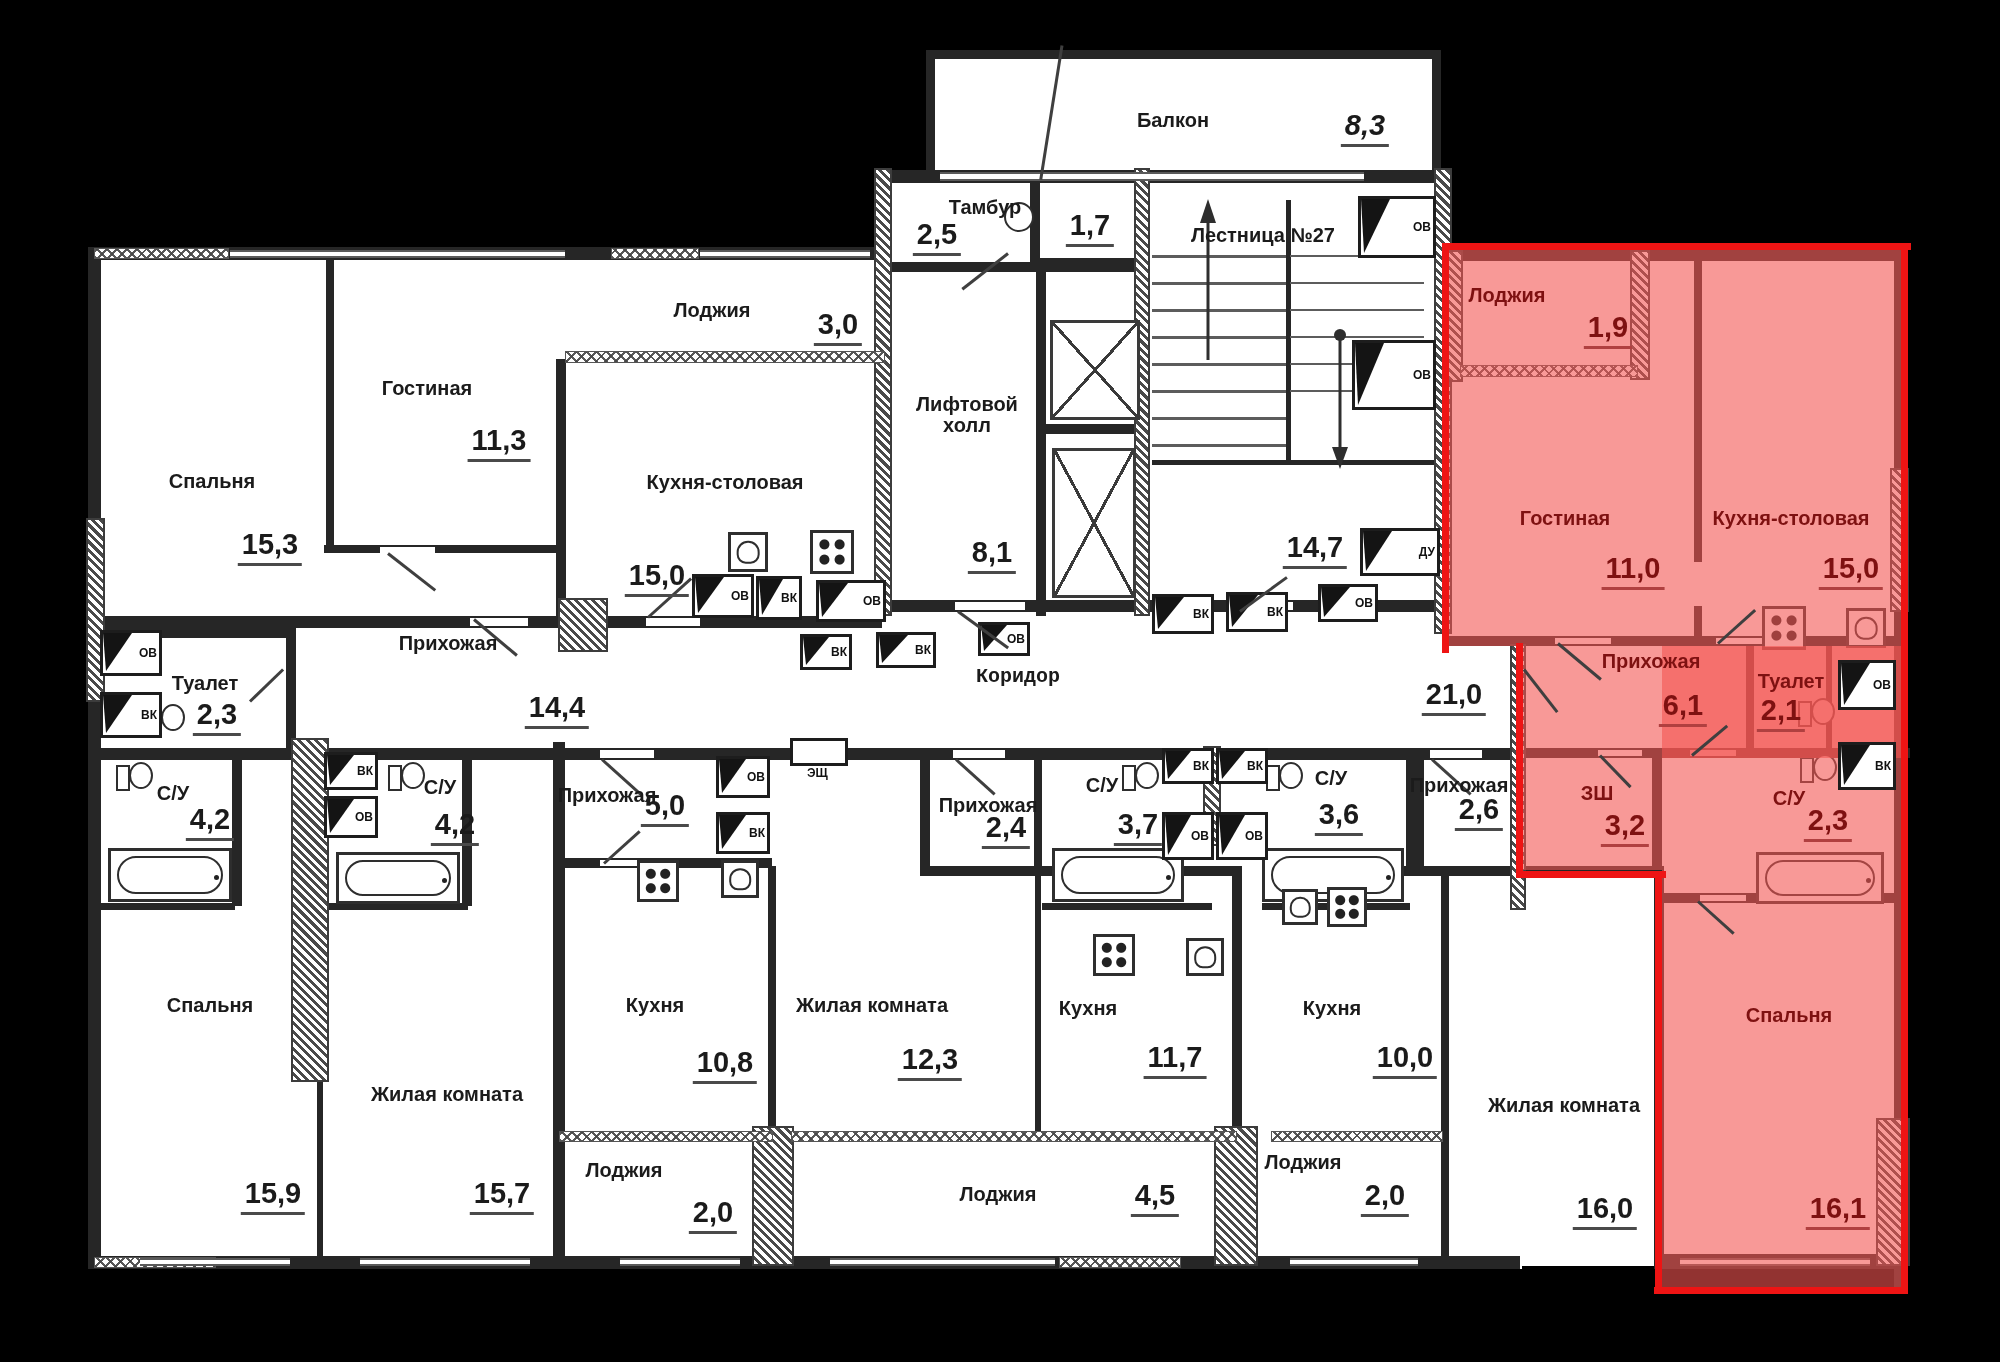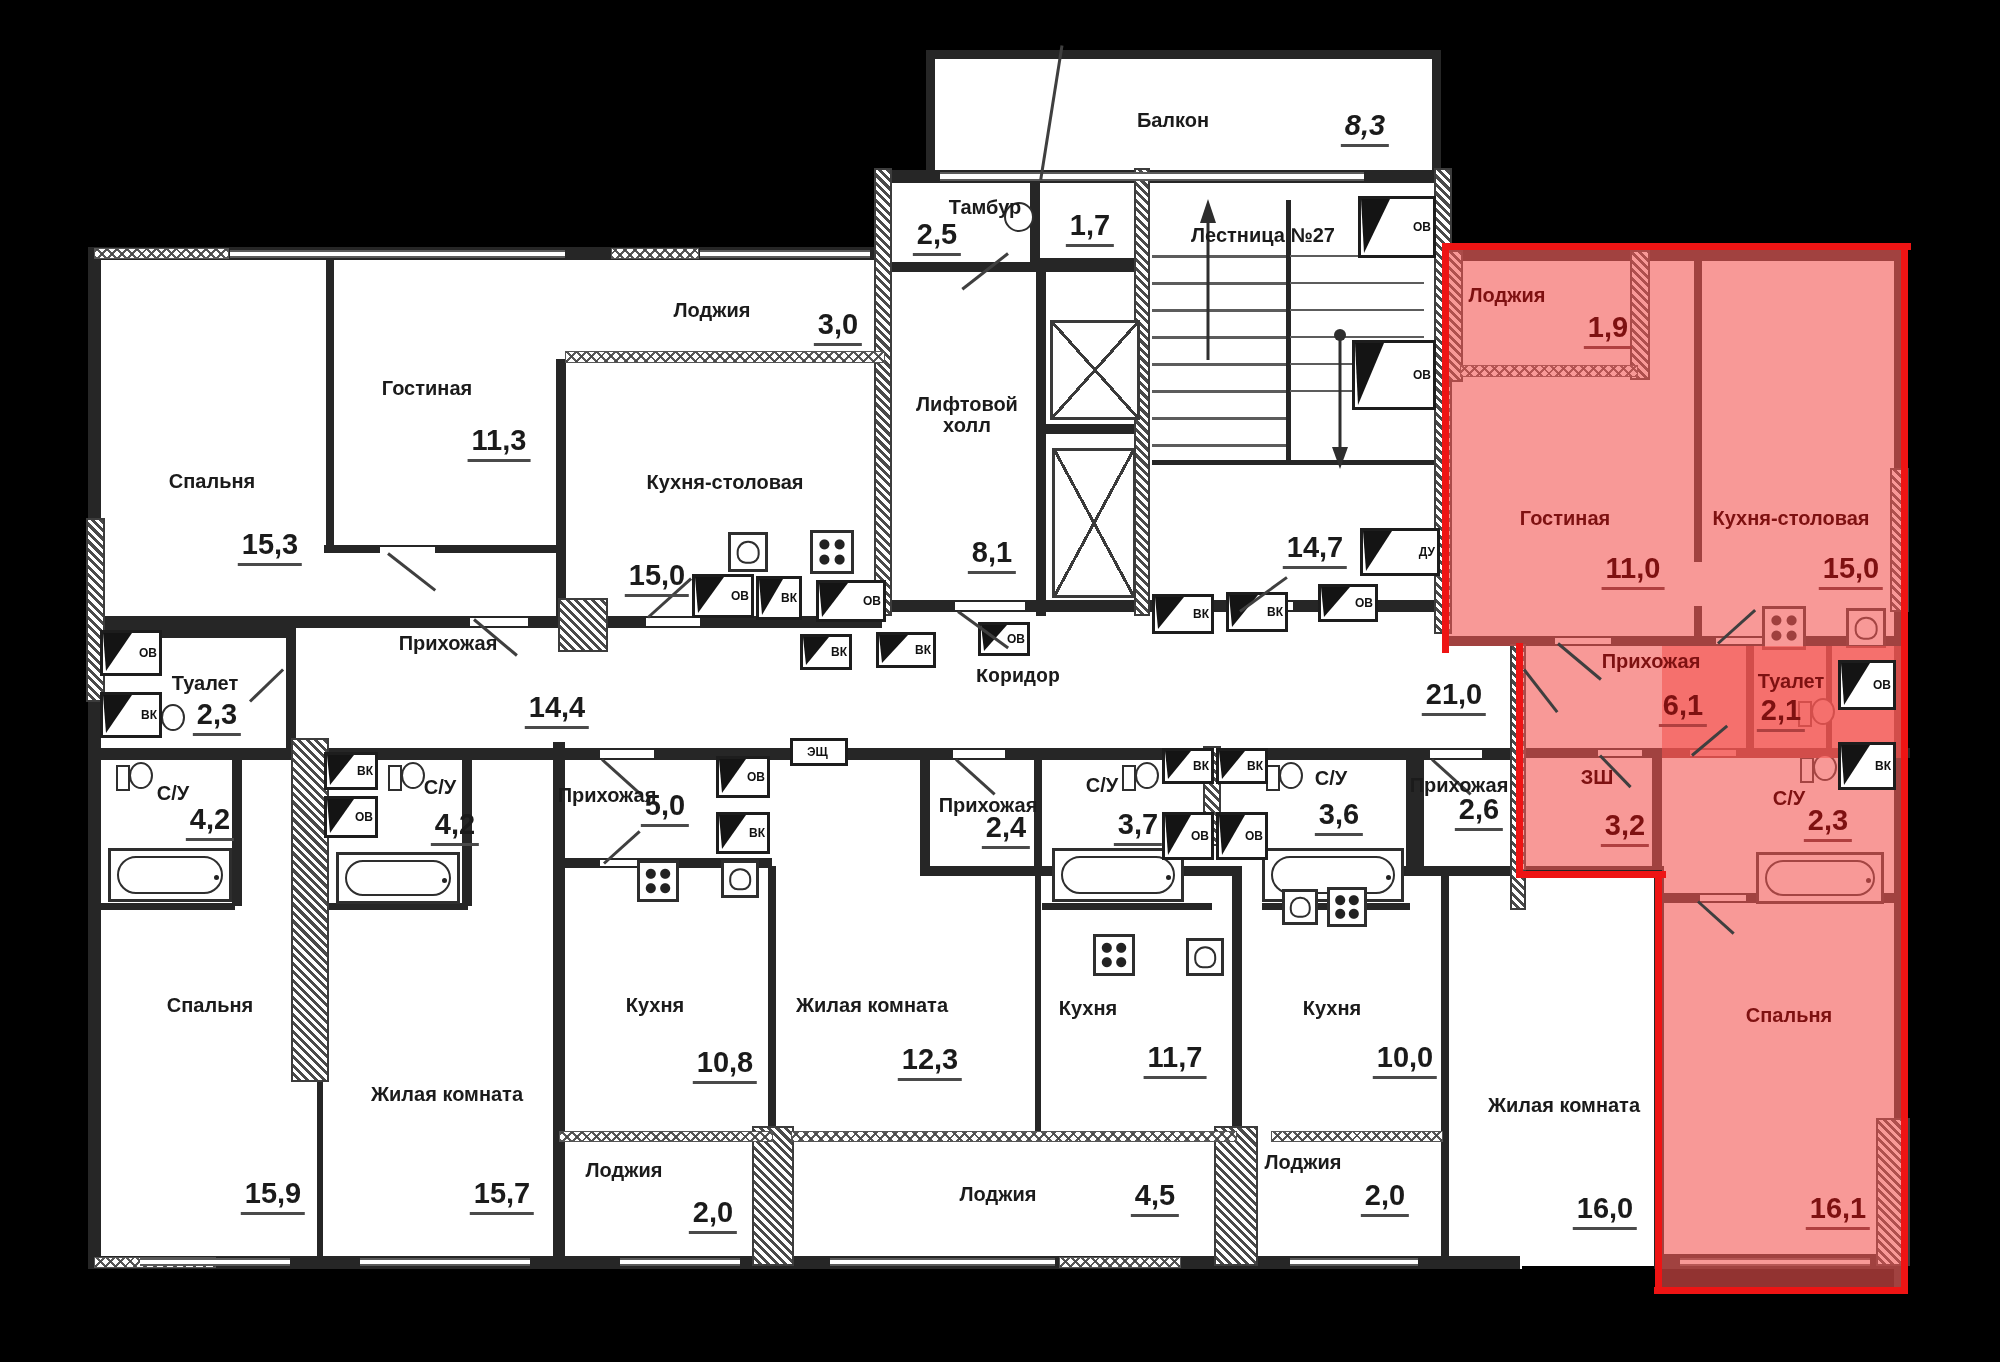--- a/index.html
+++ b/index.html
@@ -290,21 +290,21 @@
     </div>
     <div class="shaft" style="left: 876px; top: 632px; width: 60px; height: 36px;">
       <div class="wedge" style="border-top-width: 28px; border-right-width: 26px;"></div>
       <div class="stxt">ВК</div>
     </div>
     <div class="shaft" style="left: 978px; top: 622px; width: 52px; height: 34px;">
       <div class="wedge" style="border-top-width: 26px; border-right-width: 23px;"></div>
       <div class="stxt">ОВ</div>
     </div>
     <div class="shaft" style="left: 790px; top: 738px; width: 58px; height: 28px;">
-      <div class="stxt" style="left: 50%; transform: translate(-50%, -50%);">ЭЩ</div>
+      <div class="stxt" style="left: 50%; transform: translate(-50%, -50%); margin-top: 21px;">ЭЩ</div>
     </div>
     <div class="shaft" style="left: 716px; top: 756px; width: 54px; height: 42px;">
       <div class="wedge" style="border-top-width: 34px; border-right-width: 24px;"></div>
       <div class="stxt">ОВ</div>
     </div>
     <div class="shaft" style="left: 716px; top: 812px; width: 54px; height: 42px;">
       <div class="wedge" style="border-top-width: 34px; border-right-width: 24px;"></div>
       <div class="stxt">ВК</div>
     </div>
     <div class="shaft" style="left: 324px; top: 752px; width: 54px; height: 38px;">
@@ -382,21 +382,21 @@
     <div class="room-label hl-text" style="left: 1507px; top: 295px;">Лоджия</div>
     <div class="room-value hl-text" style="left: 1608px; top: 330px;">1,9</div>
     <div class="room-label hl-text" style="left: 1565px; top: 518px;">Гостиная</div>
     <div class="room-value hl-text" style="left: 1633px; top: 571px;">11,0</div>
     <div class="room-label hl-text" style="left: 1791px; top: 518px;">Кухня-столовая</div>
     <div class="room-value hl-text" style="left: 1851px; top: 571px;">15,0</div>
     <div class="room-label hl-text" style="left: 1651px; top: 661px;">Прихожая</div>
     <div class="room-value hl-text" style="left: 1683px; top: 708px;">6,1</div>
     <div class="room-label hl-text" style="left: 1791px; top: 681px;">Туалет</div>
     <div class="room-value hl-text" style="left: 1781px; top: 713px;">2,1</div>
-    <div class="room-label hl-text" style="left: 1597px; top: 777px;">ЗШ</div>
+    <div class="room-label hl-text" style="left: 1597px; top: 793px;">ЗШ</div>
     <div class="room-value hl-text" style="left: 1625px; top: 828px;">3,2</div>
     <div class="room-label hl-text" style="left: 1789px; top: 798px;">С/У</div>
     <div class="room-value hl-text" style="left: 1828px; top: 823px;">2,3</div>
     <div class="room-label hl-text" style="left: 1789px; top: 1015px;">Спальня</div>
     <div class="room-value hl-text" style="left: 1838px; top: 1211px;">16,1</div>
     <div class="room-label" style="left: 173px; top: 793px;">С/У</div>
     <div class="room-value" style="left: 210px; top: 822px;">4,2</div>
     <div class="room-label" style="left: 440px; top: 787px;">С/У</div>
     <div class="room-value" style="left: 455px; top: 827px;">4,2</div>
     <div class="room-label" style="left: 210px; top: 1005px;">Спальня</div>

